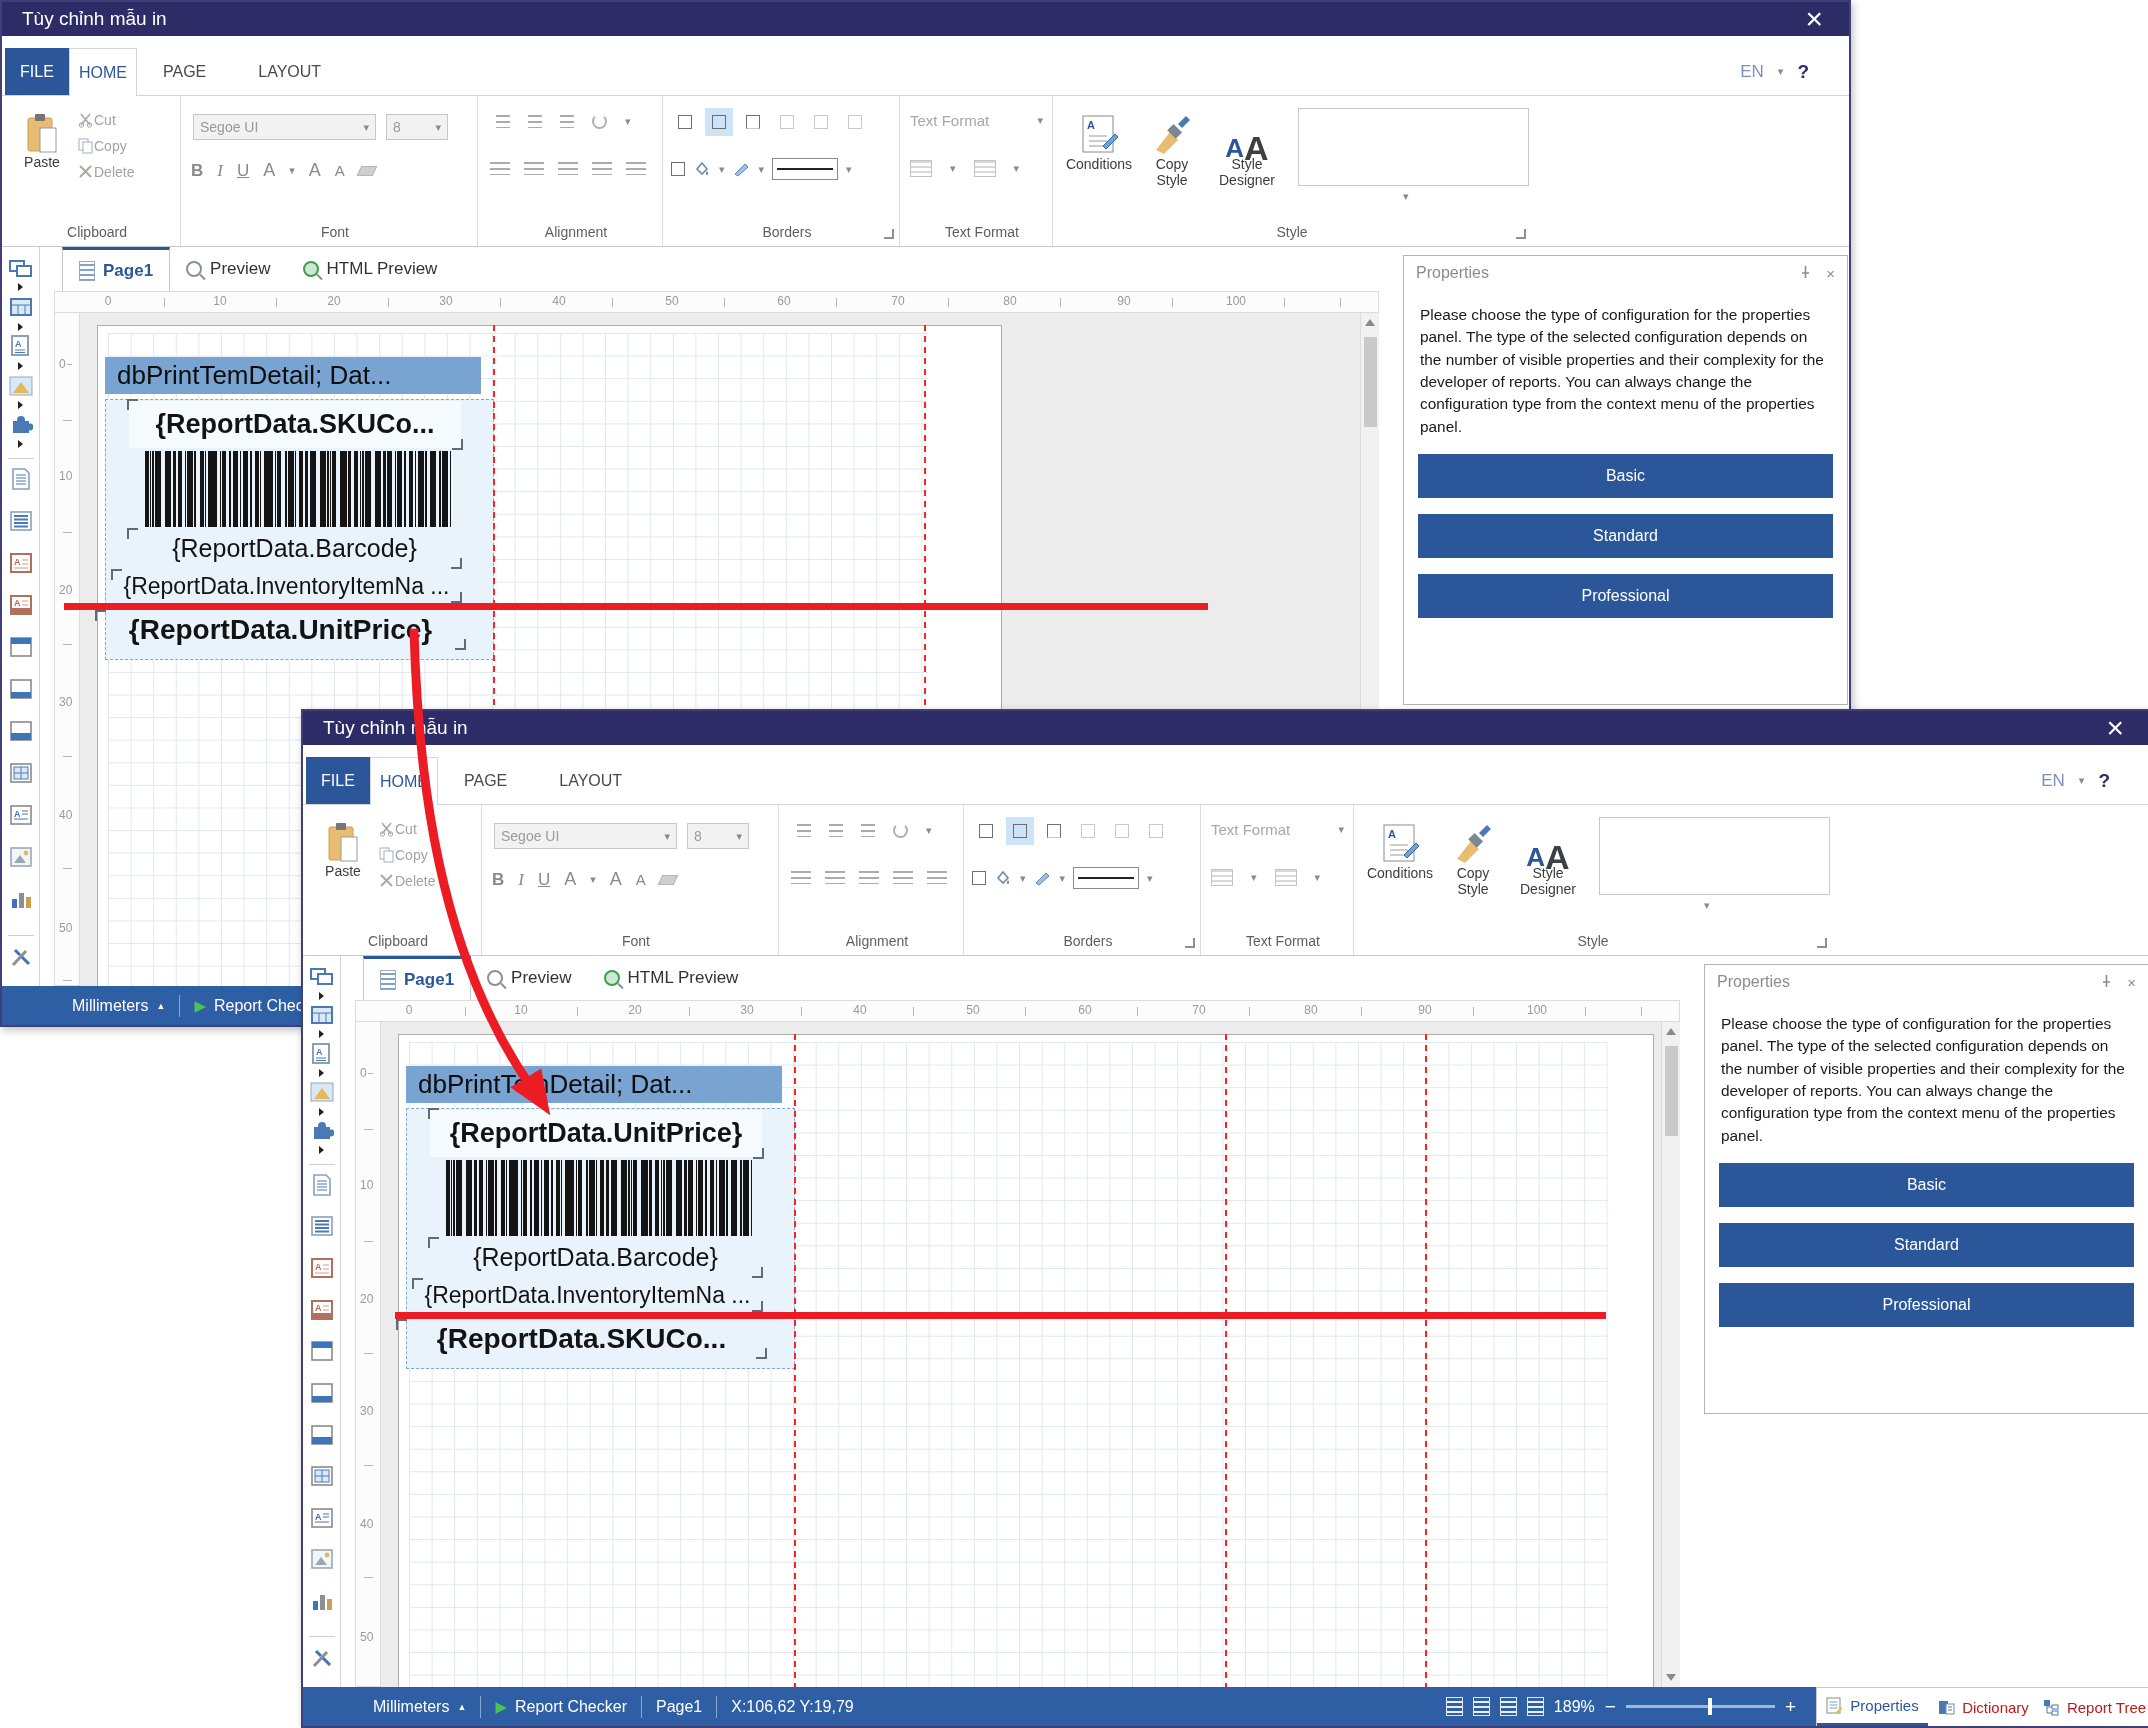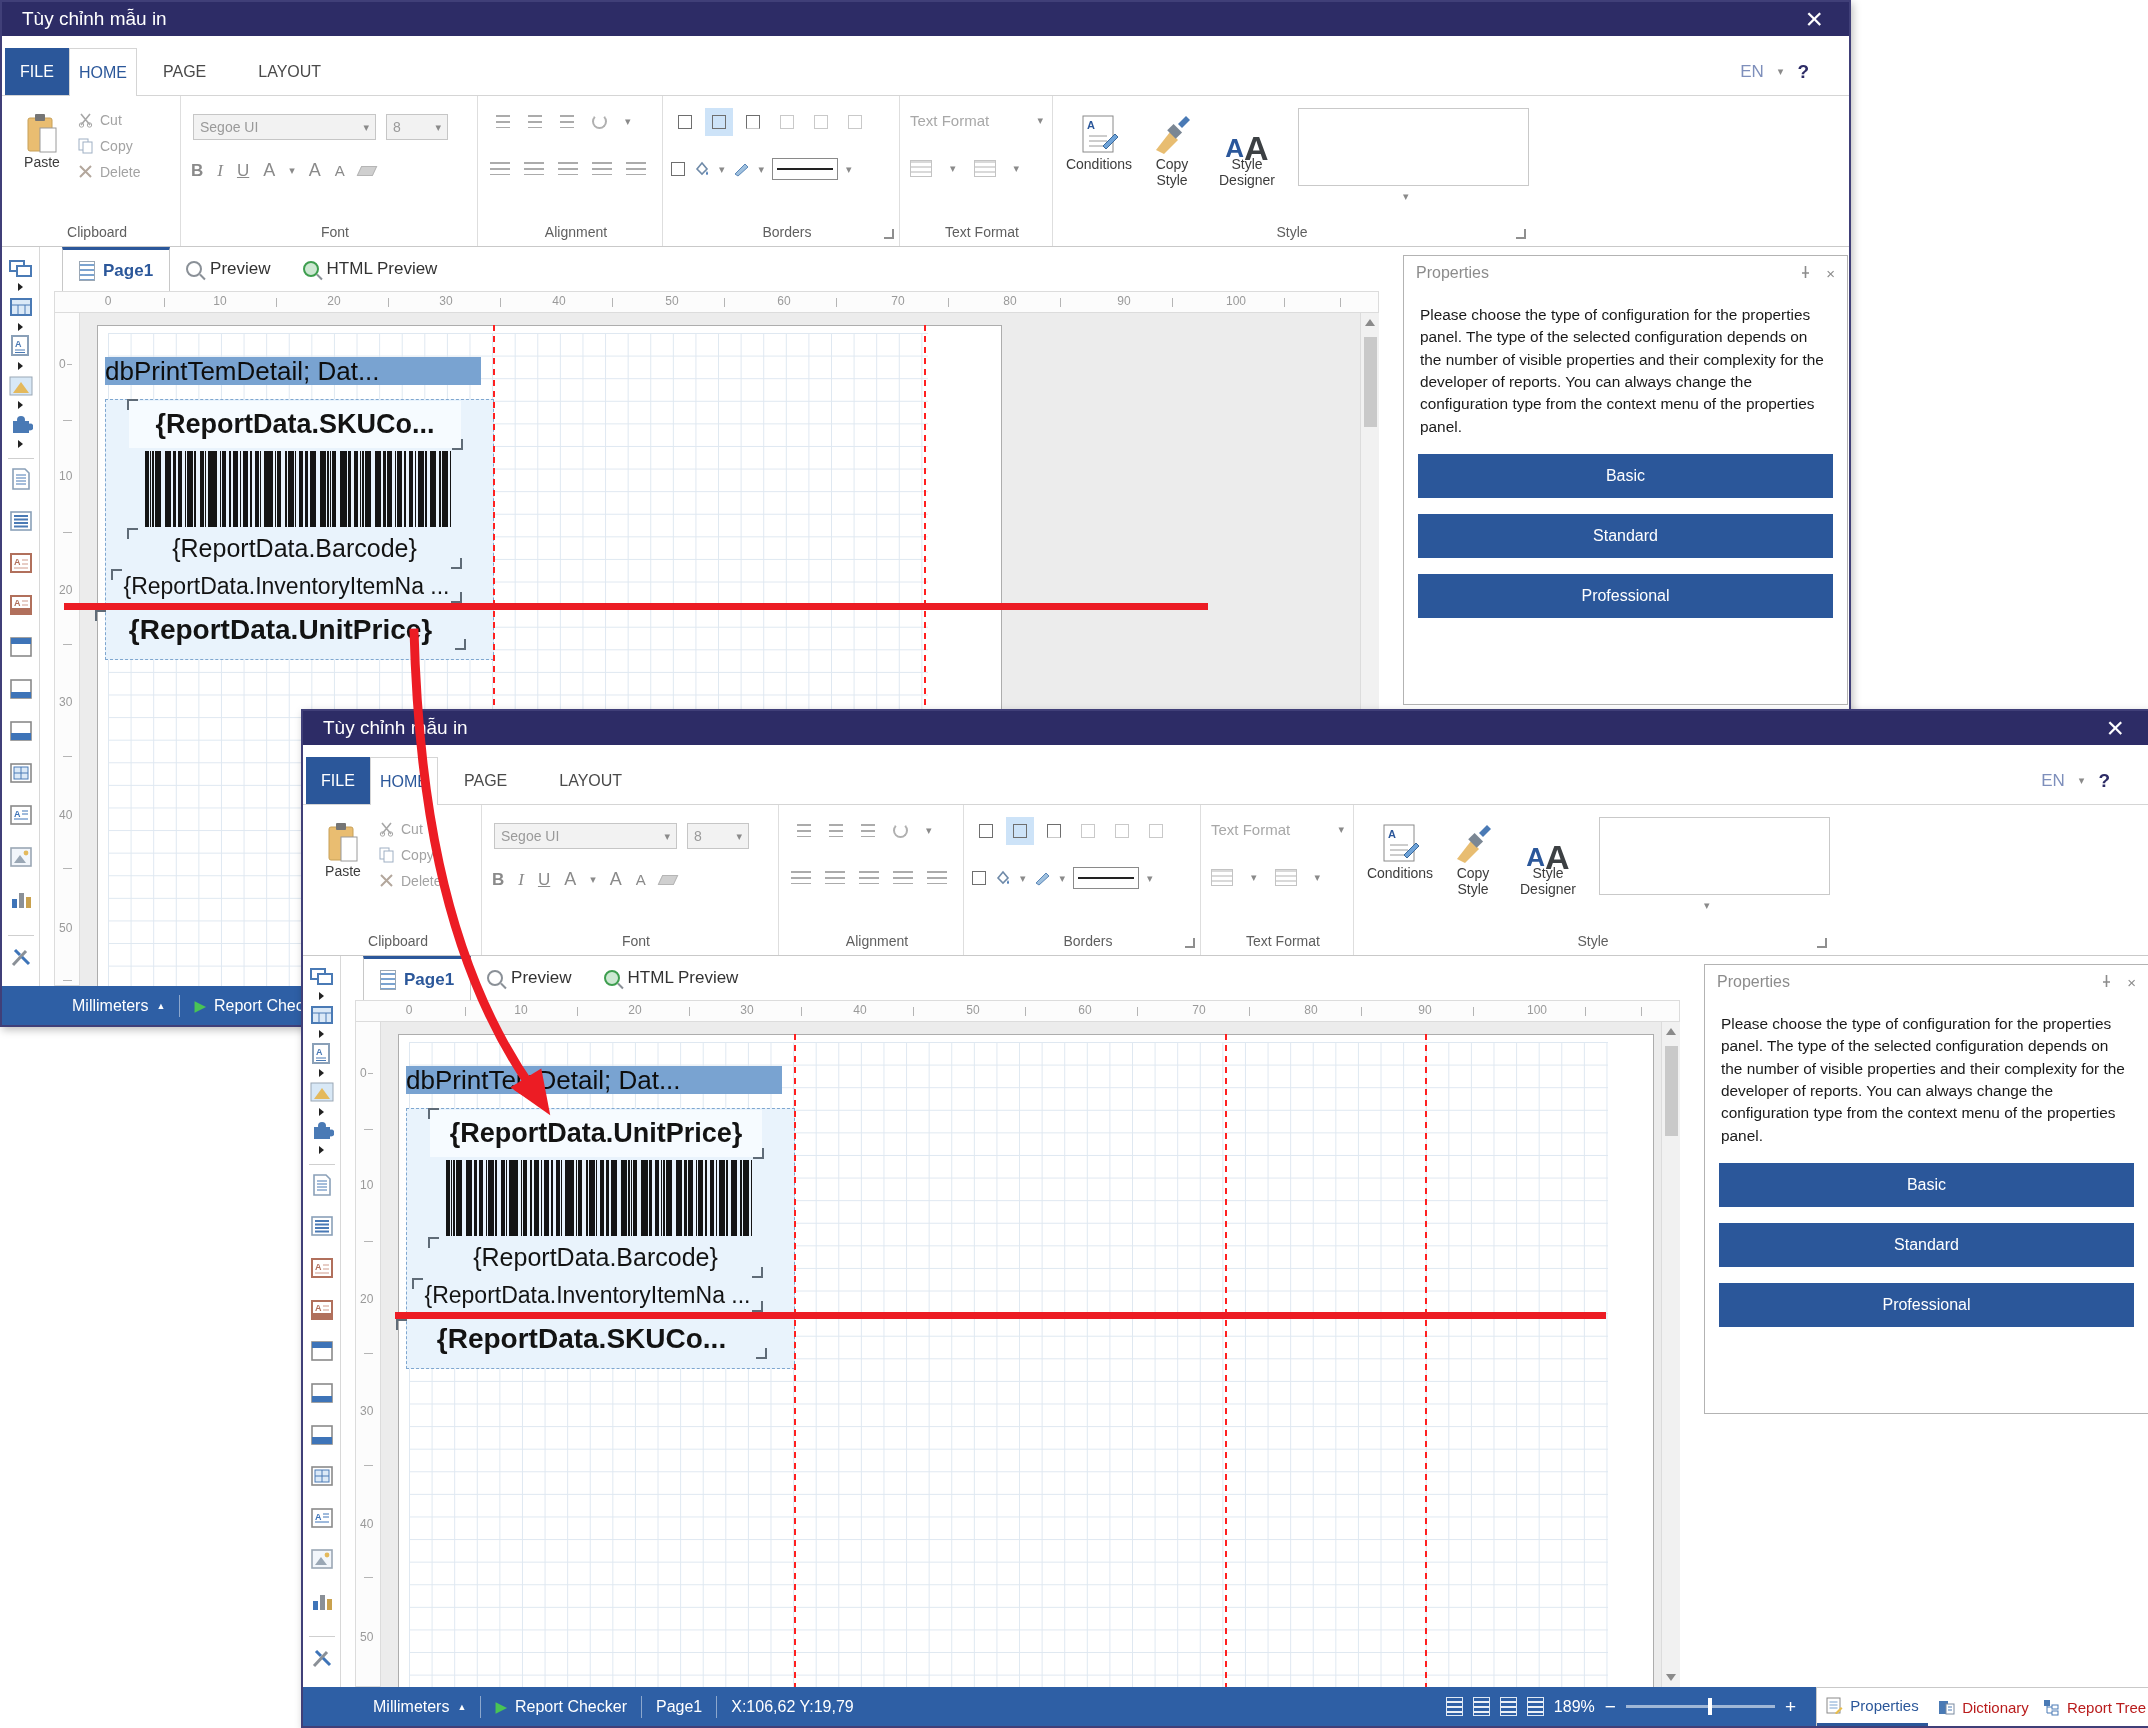--- a/index.html
+++ b/index.html
@@ -39,21 +39,21 @@
   .rgroup .glabel { position:absolute; bottom:6px; left:12px; right:0; text-align:center;
     color:#5f5f5f; font-size:14px; }
   .launcher { position:absolute; right:5px; bottom:7px; width:10px; height:10px;
     border-right:2px solid #8f8f8f; border-bottom:2px solid #8f8f8f; }
   .g-clipboard { width:179px; } .g-font { width:297px; } .g-align { width:185px; }
   .g-borders { width:237px; } .g-tformat { width:153px; } .g-style { width:557px; border-right:none; }
 
   .bigbtn { position:absolute; top:12px; width:64px; text-align:center; color:#3c3c3c; font-size:14px; }
   .bigbtn .bicon { height:46px; display:flex; align-items:flex-end; justify-content:center; }
   .smallstack { position:absolute; left:76px; top:16px; display:flex; flex-direction:column; gap:10px; }
-  .sm { display:flex; align-items:center; gap:6px; color:#a3a3a3; font-size:14px; }
+  .sm { display:flex; align-items:center; gap:0; color:#a3a3a3; font-size:14px; }
 
   .combo { position:absolute; height:26px; background:#f2f2f2; border:1px solid #c6c6c6;
     color:#9a9a9a; font-size:14px; display:flex; align-items:center; padding:0 6px; }
   .combo .caret { margin-left:auto; }
   .fontrow2 { position:absolute; left:10px; top:64px; display:flex; align-items:center; gap:14px;
     color:#8a8a8a; }
   .fB { font-weight:bold; font-size:17px; } .fI { font-style:italic; font-family:"Liberation Serif",serif; font-size:17px; }
   .fU { text-decoration:underline; font-size:17px; }
   .fA1 { font-size:18px; } .fA2 { font-size:15px; }
   .eraser { width:16px; height:10px; background:#cfcfcf; transform:skewX(-25deg); border:1px solid #b5b5b5; }
@@ -122,22 +122,22 @@
   #win1 .page { width:905px; } #win2 .page { width:1256px; }
   .grid { position:absolute; left:10px; top:7px; bottom:0;
     background-image:linear-gradient(#dfe8f1 1px,transparent 1px),linear-gradient(90deg,#dfe8f1 1px,transparent 1px);
     background-size:22.6px 22.6px; }
   #win1 .grid { width:820px; } #win2 .grid { width:1199px; }
 
   .guide { position:absolute; top:12px; bottom:0; width:2px; z-index:6;
     background:repeating-linear-gradient(180deg,#ff2020 0 6px,transparent 6px 11px); }
   .guide-1 { left:413px; } .guide-2 { left:844px; } .guide-3 { left:1044px; }
 
-  .bandheader { position:absolute; left:25px; top:44px; width:376px; height:28px; background:#79a3d1;
-    color:#0d0d0d; font-size:26px; display:flex; align-items:center; padding-left:0; z-index:3; }
+  .bandheader { position:absolute; left:25px; top:44px; width:376px; height:37px; background:#79a3d1;
+    color:#0d0d0d; font-size:26px; display:flex; align-items:center; padding-left:12px; z-index:3; }
   .databand { position:absolute; left:25px; top:86px; width:389px; height:261px; background:#e9f3fc;
     border:1px dashed #7fa7d0; z-index:2; }
   .del { position:absolute; display:flex; align-items:center; justify-content:center; color:#131313; z-index:4; }
   .del.seltag::before { content:''; position:absolute; left:-2px; top:-2px; width:9px; height:9px;
     border-left:2px solid #5f6b77; border-top:2px solid #5f6b77; }
   .del.seltag::after { content:''; position:absolute; right:-2px; bottom:-2px; width:9px; height:9px;
     border-right:2px solid #5f6b77; border-bottom:2px solid #5f6b77; }
   .el-top { left:49px; top:88px; width:332px; height:47px; background:#f6fbff; font-weight:bold; font-size:27px; }
   .el-barcode { left:65px; top:138px; width:307px; height:76px;
     background-image:

